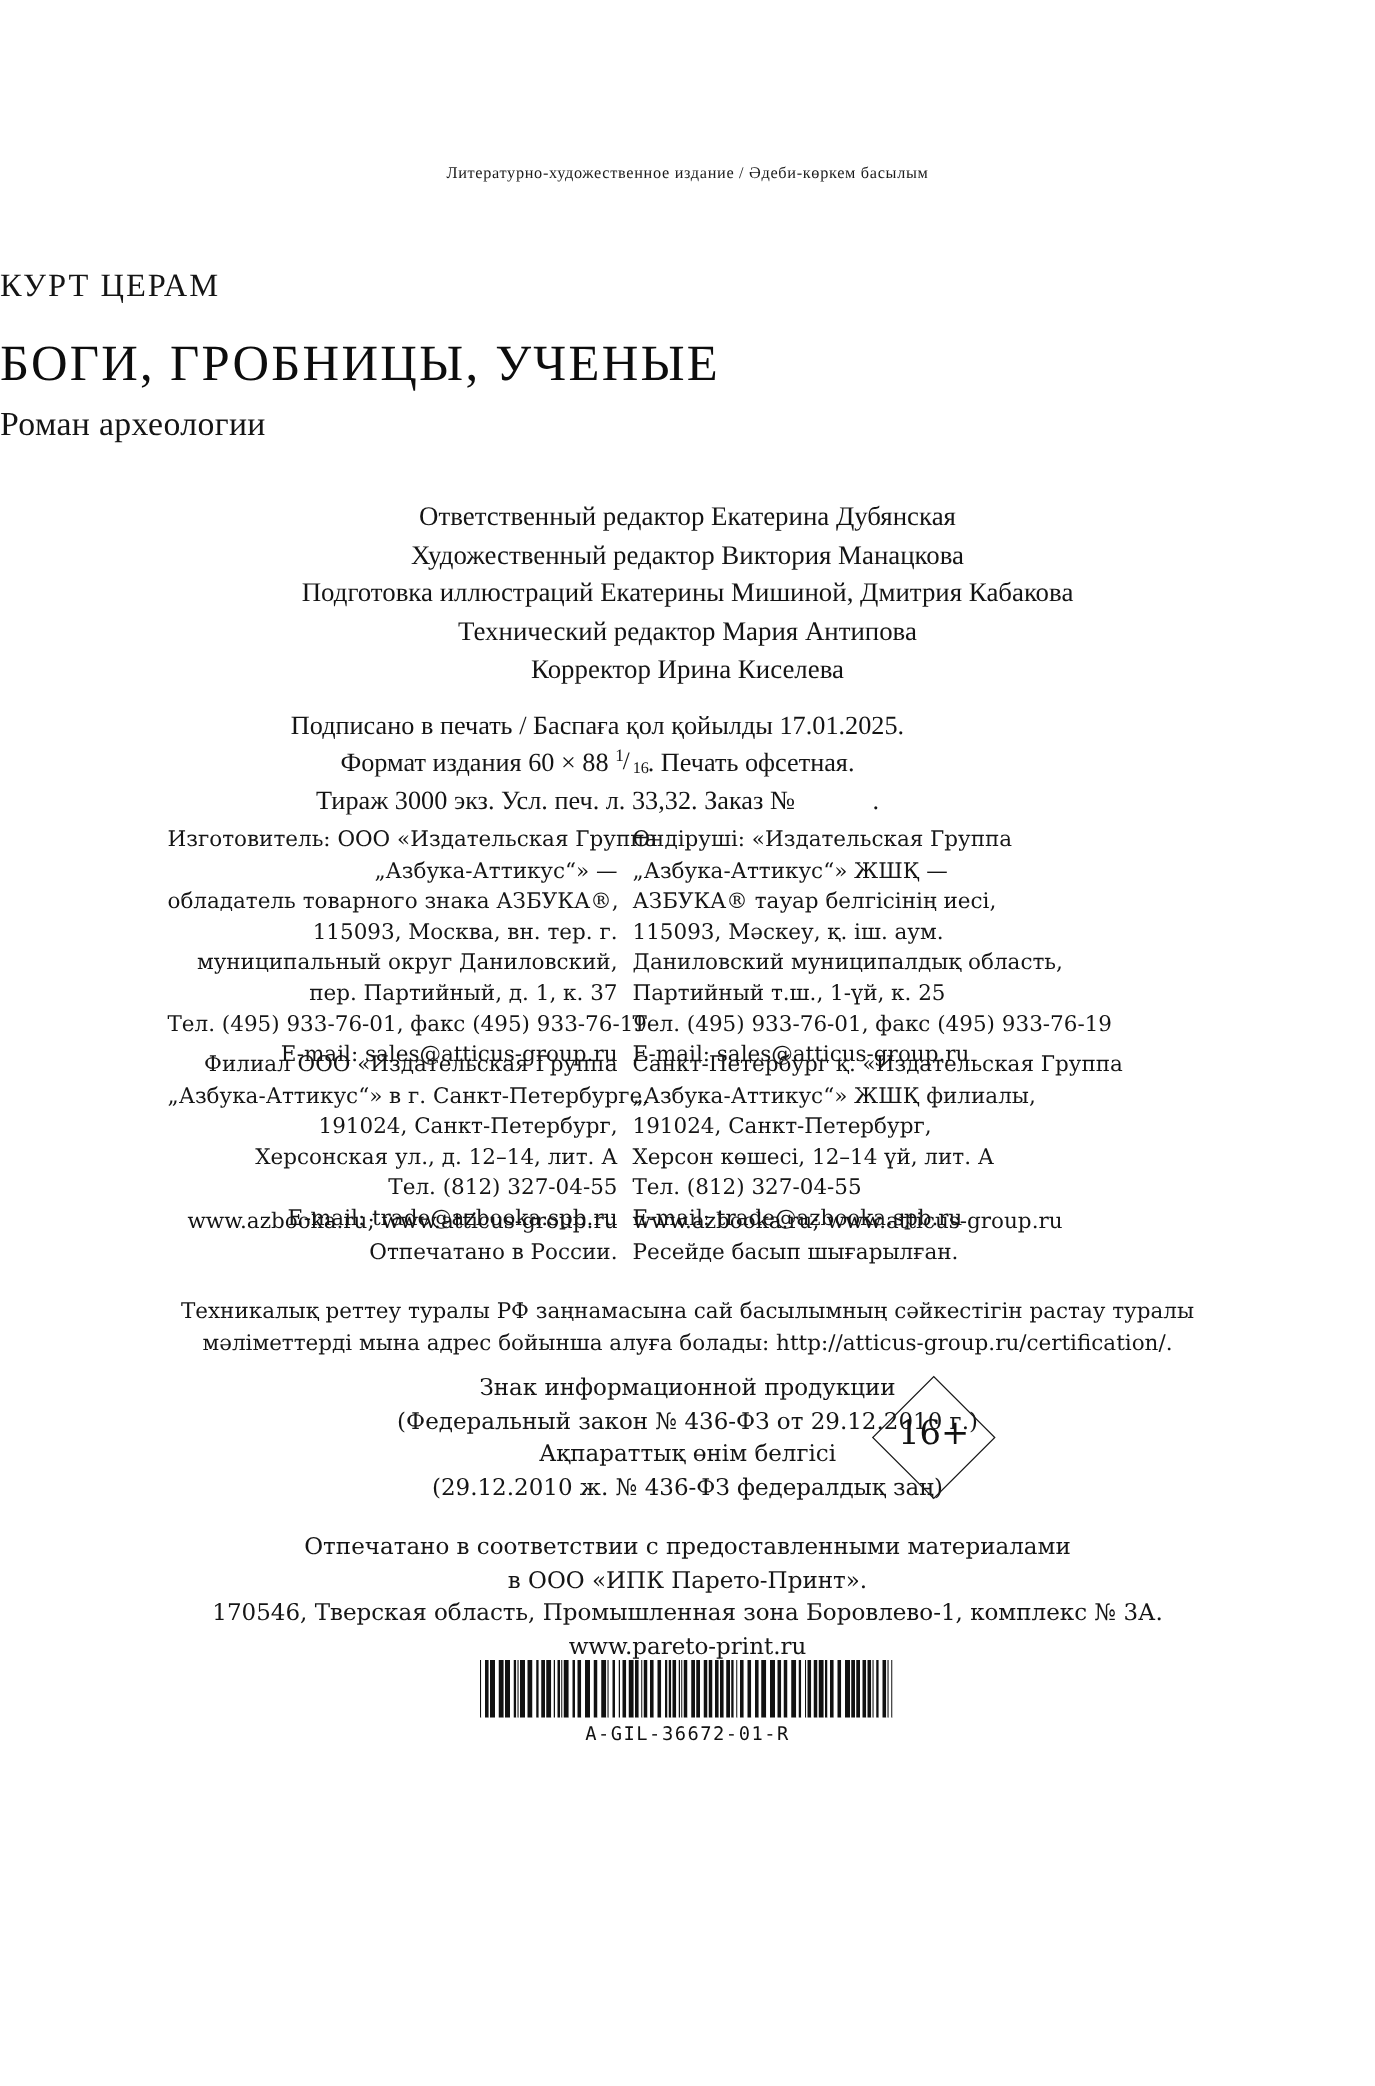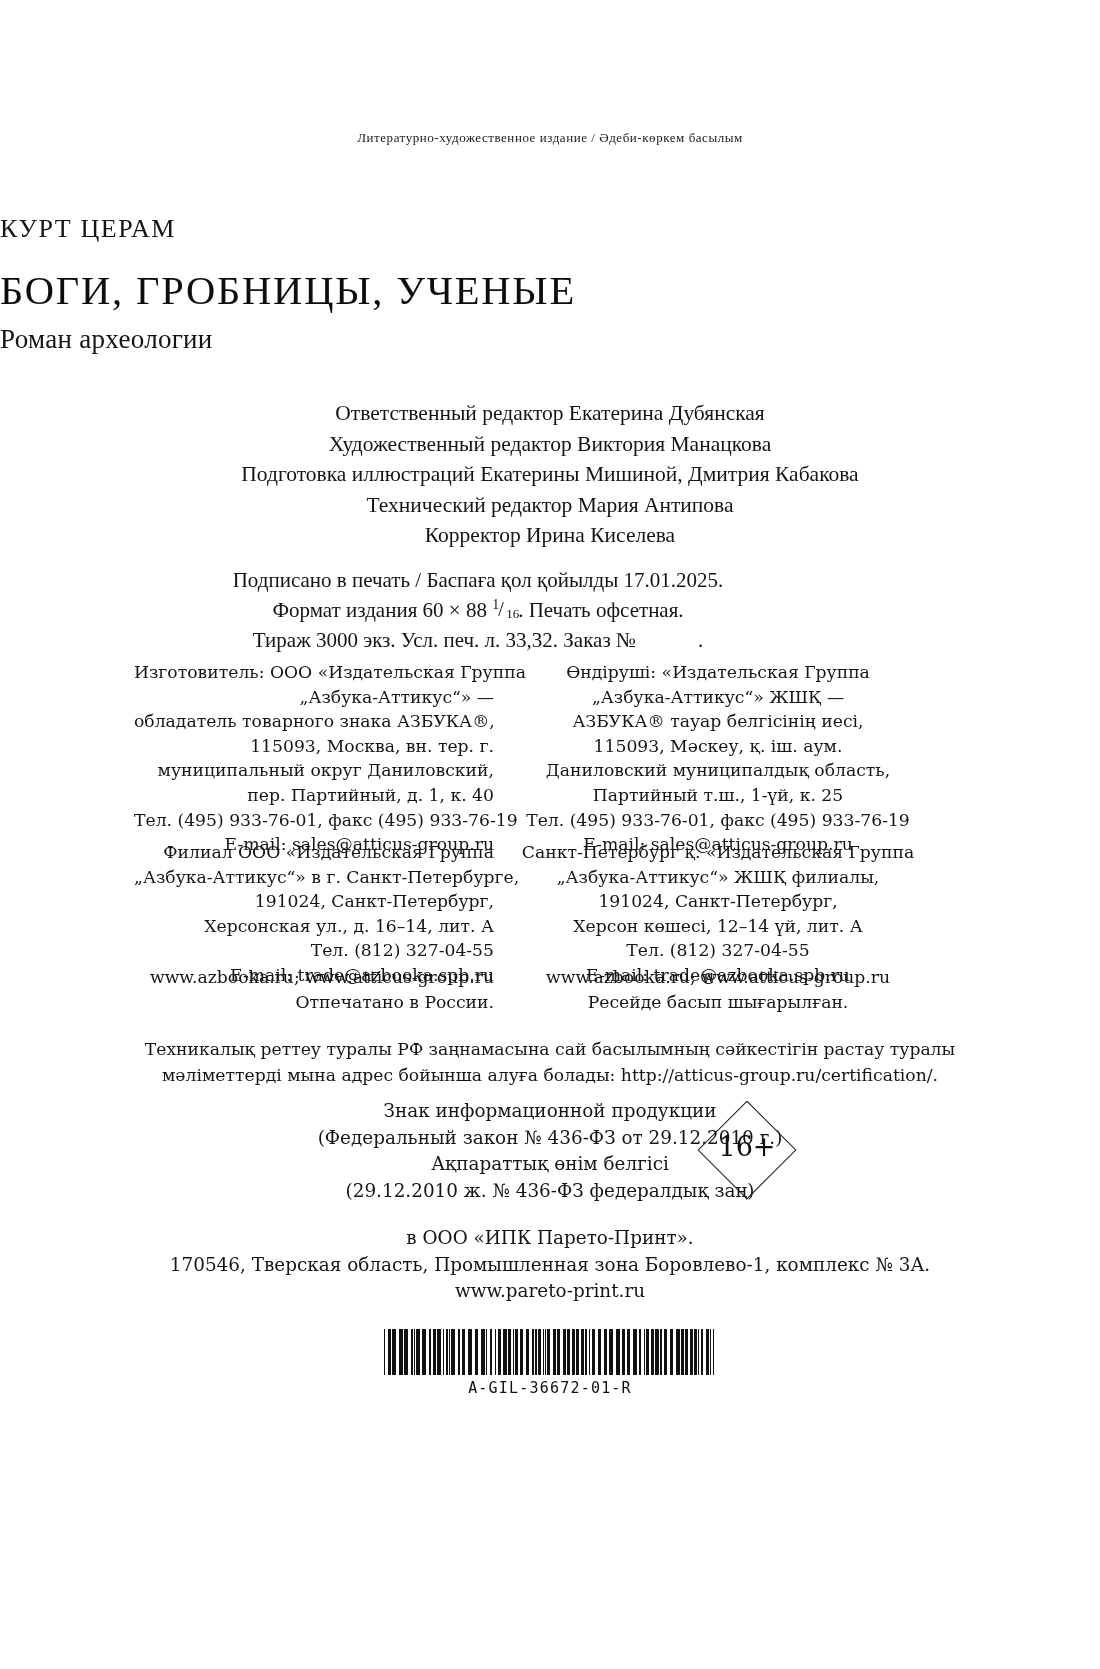--- a/index.html
+++ b/index.html
@@ -128,25 +128,24 @@
     width: 360px;
     text-align: right;
     font-size: 17.2px;
     line-height: 24.6px;
     color: #151515;
   }
   .col-right {
     position: absolute;
     left: 506px;
     width: 400px;
-    text-align: center;
+    text-align: left;
     font-size: 17.2px;
     line-height: 24.6px;
     color: #151515;
-    margin-left: 12px;
   }
   .col-left div, .col-right div { white-space: nowrap; }
 
   .pub-group-1 { top: 0px; }
   .pub-group-2 { top: 180px; }
   .pub-group-3 { top: 305px; }
 
   
   .cert-note {
     position: absolute;
@@ -273,42 +272,42 @@
 
   <div class="pub-block">
 
     <div class="pub-row pub-group-1">
       <div class="col-left">
         <div>Изготовитель: ООО «Издательская Группа</div>
         <div>„Азбука-Аттикус“» —</div>
         <div>обладатель товарного знака АЗБУКА®,</div>
         <div>115093, Москва, вн. тер. г.</div>
         <div>муниципальный округ Даниловский,</div>
-        <div>пер. Партийный, д. 1, к. 40</div>
+        <div>пер. Партийный, д. 1, к. 37</div>
         <div>Тел. (495) 933-76-01, факс (495) 933-76-19</div>
         <div>E-mail: sales@atticus-group.ru</div>
       </div>
       <div class="col-right">
         <div>Өндіруші: «Издательская Группа</div>
         <div>„Азбука-Аттикус“» ЖШҚ —</div>
         <div>АЗБУКА® тауар белгісінің иесі,</div>
         <div>115093, Мәскеу, қ. іш. аум.</div>
         <div>Даниловский муниципалдық область,</div>
         <div>Партийный т.ш., 1-үй, к. 25</div>
         <div>Тел. (495) 933-76-01, факс (495) 933-76-19</div>
         <div>E-mail: sales@atticus-group.ru</div>
       </div>
     </div>
 
     <div class="pub-row pub-group-2">
       <div class="col-left">
         <div>Филиал ООО «Издательская Группа</div>
         <div>„Азбука-Аттикус“» в г. Санкт-Петербурге,</div>
         <div>191024, Санкт-Петербург,</div>
-        <div>Херсонская ул., д. 16–14, лит. А</div>
+        <div>Херсонская ул., д. 12–14, лит. А</div>
         <div>Тел. (812) 327-04-55</div>
         <div>E-mail: trade@azbooka.spb.ru</div>
       </div>
       <div class="col-right">
         <div>Санкт-Петербург қ. «Издательская Группа</div>
         <div>„Азбука-Аттикус“» ЖШҚ филиалы,</div>
         <div>191024, Санкт-Петербург,</div>
         <div>Херсон көшесі, 12–14 үй, лит. А</div>
         <div>Тел. (812) 327-04-55</div>
         <div>E-mail: trade@azbooka.spb.ru</div>
@@ -339,20 +338,21 @@
     <div>Ақпараттық өнім белгісі</div>
     <div>(29.12.2010 ж. № 436-ФЗ федералдық заң)</div>
   </div>
 
   <div class="age-badge">
     <div class="diamond"></div>
     <div class="age-text">16+</div>
   </div>
 
   <div class="printed-at">
+    <div>Отпечатано в соответствии с предоставленными материалами</div>
     <div>в ООО «ИПК Парето-Принт».</div>
     <div>170546, Тверская область, Промышленная зона Боровлево-1, комплекс № 3А.</div>
     <div>www.pareto-print.ru</div>
   </div>
 
   <div class="barcode-wrap">
     <div class="barcode" id="barcode"><i style="width:1px"></i><i class="g" style="width:3px"></i><i style="width:3px"></i><i class="g" style="width:1px"></i><i style="width:4px"></i><i class="g" style="width:3px"></i><i style="width:4px"></i><i class="g" style="width:1px"></i><i style="width:4px"></i><i class="g" style="width:3px"></i><i style="width:2px"></i><i class="g" style="width:1px"></i><i style="width:1px"></i><i class="g" style="width:1px"></i><i style="width:4px"></i><i class="g" style="width:2px"></i><i style="width:4px"></i><i class="g" style="width:3px"></i><i style="width:2px"></i><i class="g" style="width:2px"></i><i style="width:3px"></i><i class="g" style="width:1px"></i><i style="width:4px"></i><i class="g" style="width:2px"></i><i style="width:1px"></i><i class="g" style="width:2px"></i><i style="width:2px"></i><i class="g" style="width:1px"></i><i style="width:1px"></i><i class="g" style="width:1px"></i><i style="width:4px"></i><i class="g" style="width:3px"></i><i style="width:2px"></i><i class="g" style="width:2px"></i><i style="width:3px"></i><i class="g" style="width:3px"></i><i style="width:4px"></i><i class="g" style="width:3px"></i><i style="width:3px"></i><i class="g" style="width:3px"></i><i style="width:4px"></i><i class="g" style="width:1px"></i><i style="width:1px"></i><i class="g" style="width:3px"></i><i style="width:2px"></i><i class="g" style="width:3px"></i><i style="width:1px"></i><i class="g" style="width:2px"></i><i style="width:3px"></i><i class="g" style="width:2px"></i><i style="width:4px"></i><i class="g" style="width:1px"></i><i style="width:3px"></i><i class="g" style="width:2px"></i><i style="width:1px"></i><i class="g" style="width:1px"></i><i style="width:3px"></i><i class="g" style="width:2px"></i><i style="width:3px"></i><i class="g" style="width:3px"></i><i style="width:3px"></i><i class="g" style="width:3px"></i><i style="width:2px"></i><i class="g" style="width:1px"></i><i style="width:2px"></i><i class="g" style="width:1px"></i><i style="width:3px"></i><i class="g" style="width:2px"></i><i style="width:1px"></i><i class="g" style="width:1px"></i><i style="width:1px"></i><i class="g" style="width:1px"></i><i style="width:3px"></i><i class="g" style="width:3px"></i><i style="width:3px"></i><i class="g" style="width:1px"></i><i style="width:3px"></i><i class="g" style="width:3px"></i><i style="width:3px"></i><i class="g" style="width:1px"></i><i style="width:3px"></i><i class="g" style="width:2px"></i><i style="width:3px"></i><i class="g" style="width:1px"></i><i style="width:3px"></i><i class="g" style="width:2px"></i><i style="width:3px"></i><i class="g" style="width:1px"></i><i style="width:2px"></i><i class="g" style="width:2px"></i><i style="width:1px"></i><i class="g" style="width:2px"></i><i style="width:3px"></i><i class="g" style="width:3px"></i><i style="width:3px"></i><i class="g" style="width:3px"></i><i style="width:3px"></i><i class="g" style="width:2px"></i><i style="width:4px"></i><i class="g" style="width:3px"></i><i style="width:4px"></i><i class="g" style="width:2px"></i><i style="width:3px"></i><i class="g" style="width:2px"></i><i style="width:3px"></i><i class="g" style="width:3px"></i><i style="width:4px"></i><i class="g" style="width:2px"></i><i style="width:2px"></i><i class="g" style="width:3px"></i><i style="width:1px"></i><i class="g" style="width:1px"></i><i style="width:3px"></i><i class="g" style="width:2px"></i><i style="width:3px"></i><i class="g" style="width:1px"></i><i style="width:4px"></i><i class="g" style="width:1px"></i><i style="width:2px"></i><i class="g" style="width:2px"></i><i style="width:3px"></i><i class="g" style="width:3px"></i><i style="width:3px"></i><i class="g" style="width:3px"></i><i style="width:4px"></i><i class="g" style="width:1px"></i><i style="width:3px"></i><i class="g" style="width:1px"></i><i style="width:3px"></i><i class="g" style="width:2px"></i><i style="width:3px"></i><i class="g" style="width:1px"></i><i style="width:3px"></i><i class="g" style="width:1px"></i><i style="width:1px"></i><i class="g" style="width:2px"></i><i style="width:2px"></i><i class="g" style="width:3px"></i><i style="width:3px"></i><i class="g" style="width:1px"></i><i style="width:1px"></i><i class="g" style="width:2px"></i><i style="width:1px"></i><i class="g" style="width:2px"></i></div>
     <div class="barcode-text">A-GIL-36672-01-R</div>
   </div>
 

